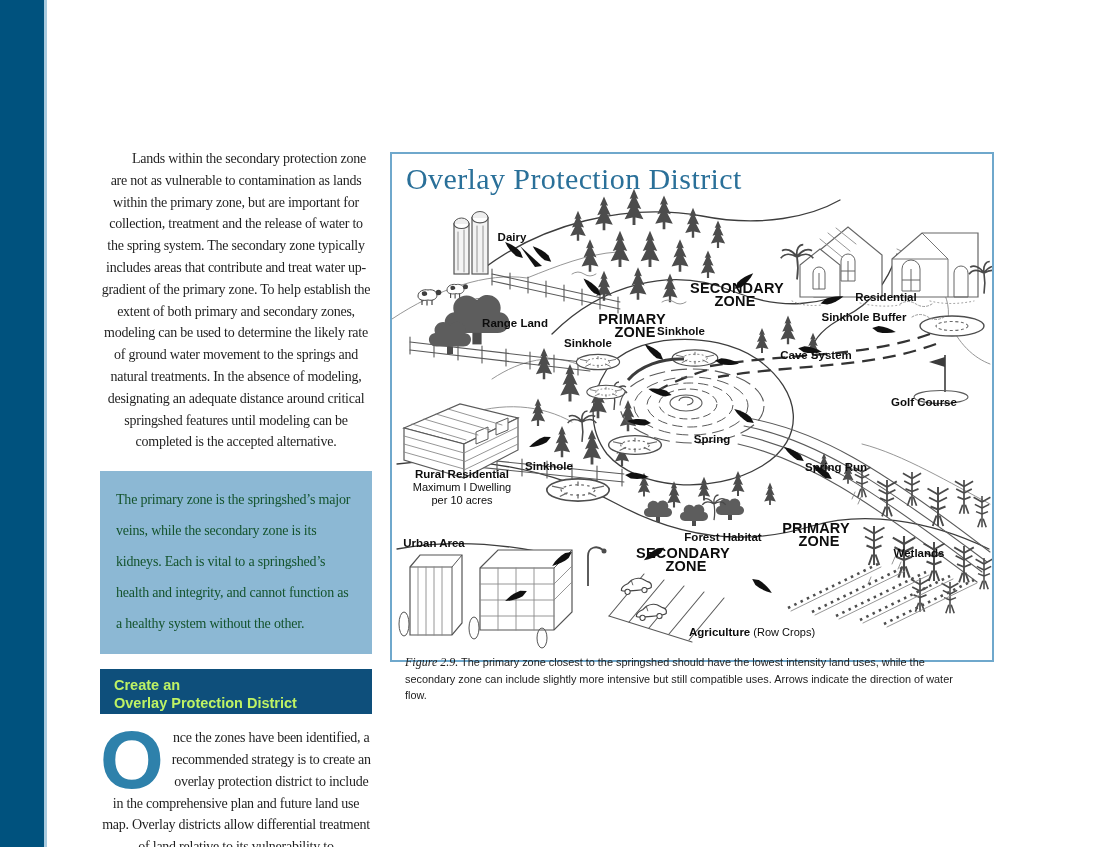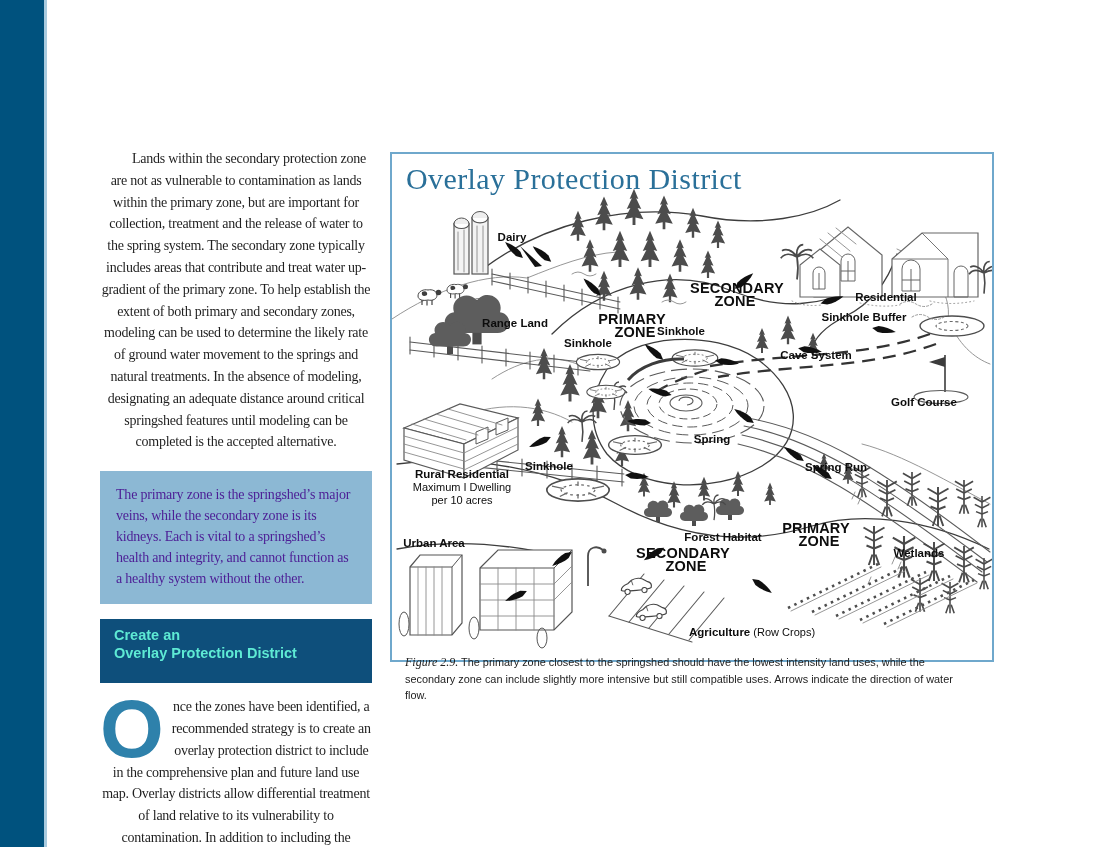--- a/index.html
+++ b/index.html
@@ -11,24 +11,24 @@
     position:absolute;left:0;top:0;width:44px;height:847px;
     background:#00527e;border-right:3px solid #a9cbdf;
   }
   .left-col{position:absolute;left:100px;top:148px;width:272px;}
   .body-text{
     margin:0;font-size:14px;line-height:21.8px;color:#1f1f1f;
     letter-spacing:-0.25px;text-align:center;
   }
   .p1{text-indent:26px;}
   .callout{margin-top:18px;background:#8cb8d4;padding:13px 15px 15px 16px;}
-  .callout p{margin:0;font-size:14px;line-height:21px;color:#4c1d95;letter-spacing:-0.2px;}
+  .callout p{margin:0;font-size:14px;line-height:31px;color:#14532d;letter-spacing:-0.2px;}
   .section-header{
-    margin-top:15px;background:#0e4f7b;color:#5eead4;
-    padding:7px 14px 21px 14px;font-family:"Liberation Sans",sans-serif;
+    margin-top:15px;background:#0e4f7b;color:#bef264;
+    padding:7px 14px 2px 14px;font-family:"Liberation Sans",sans-serif;
     font-weight:bold;font-size:14.5px;line-height:18px;
   }
   .p2{margin-top:13px;}
   .dropcap{
     float:left;font-family:"Liberation Sans",sans-serif;font-weight:bold;
     font-size:82px;line-height:62px;color:#2e81ab;margin:2px 7px 0 0;
   }
   .figure-box{
     position:absolute;left:390px;top:152px;width:600px;height:506px;
     border:2px solid #6fa8cc;background:#fff;

